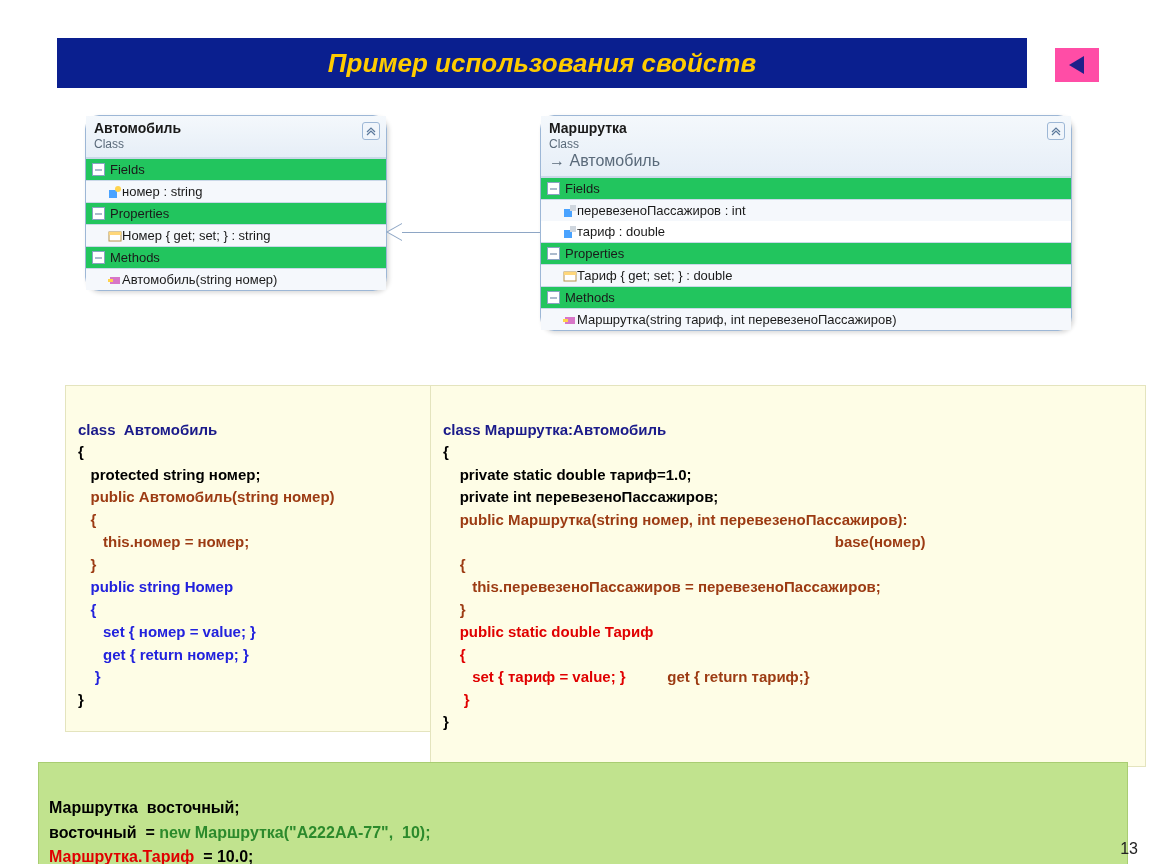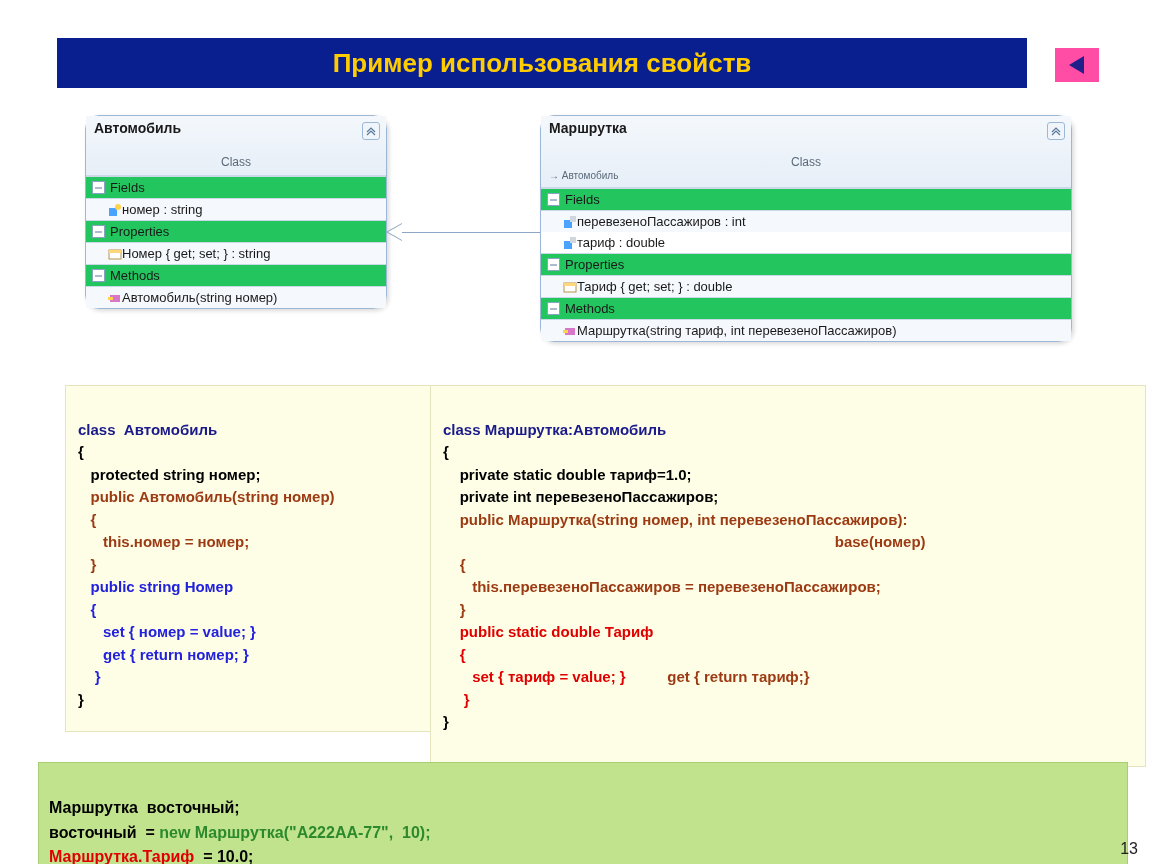--- a/index.html
+++ b/index.html
@@ -20,20 +20,21 @@
     height: 50px;
     background: #0a1f8f;
     display: flex;
     align-items: center;
     justify-content: center;
   }
   .title-text {
     color: #ffcc00;
     font-size: 26px;
     font-weight: bold;
+    font-style: italic;
   }
   .back-btn {
     position: absolute;
     top: 48px;
     left: 1055px;
     width: 44px;
     height: 34px;
     background: #ff4da6;
     display: flex;
     align-items: center;
@@ -51,22 +52,22 @@
     box-shadow: 2px 2px 4px rgba(0,0,0,0.15);
     border-radius: 14px;
   }
   .uml-header {
     background: linear-gradient(#f4f8fc, #e6eef7);
     border-bottom: 1px solid #cad8e8;
     padding: 4px 8px 6px 8px;
     position: relative;
   }
   .uml-title { font-weight: bold; font-size: 14px; }
-  .uml-sub { color: #5a6a7a; font-size: 12px; margin-top: 19px; text-align: center; }
-  .uml-inherit { color: #5a6a7a; font-size: 10px; margin-top: 1px; }
+  .uml-sub { color: #5a6a7a; font-size: 12px; margin-top: 1px; }
+  .uml-inherit { color: #5a6a7a; font-size: 16px; margin-top: 1px; }
   .uml-collapse {
     position: absolute;
     right: 6px; top: 6px;
     width: 16px; height: 16px;
     border: 1px solid #9db7d6;
     border-radius: 3px;
     background: #f0f5fb;
     display: flex; align-items: center; justify-content: center;
   }
   .uml-section-hdr {

